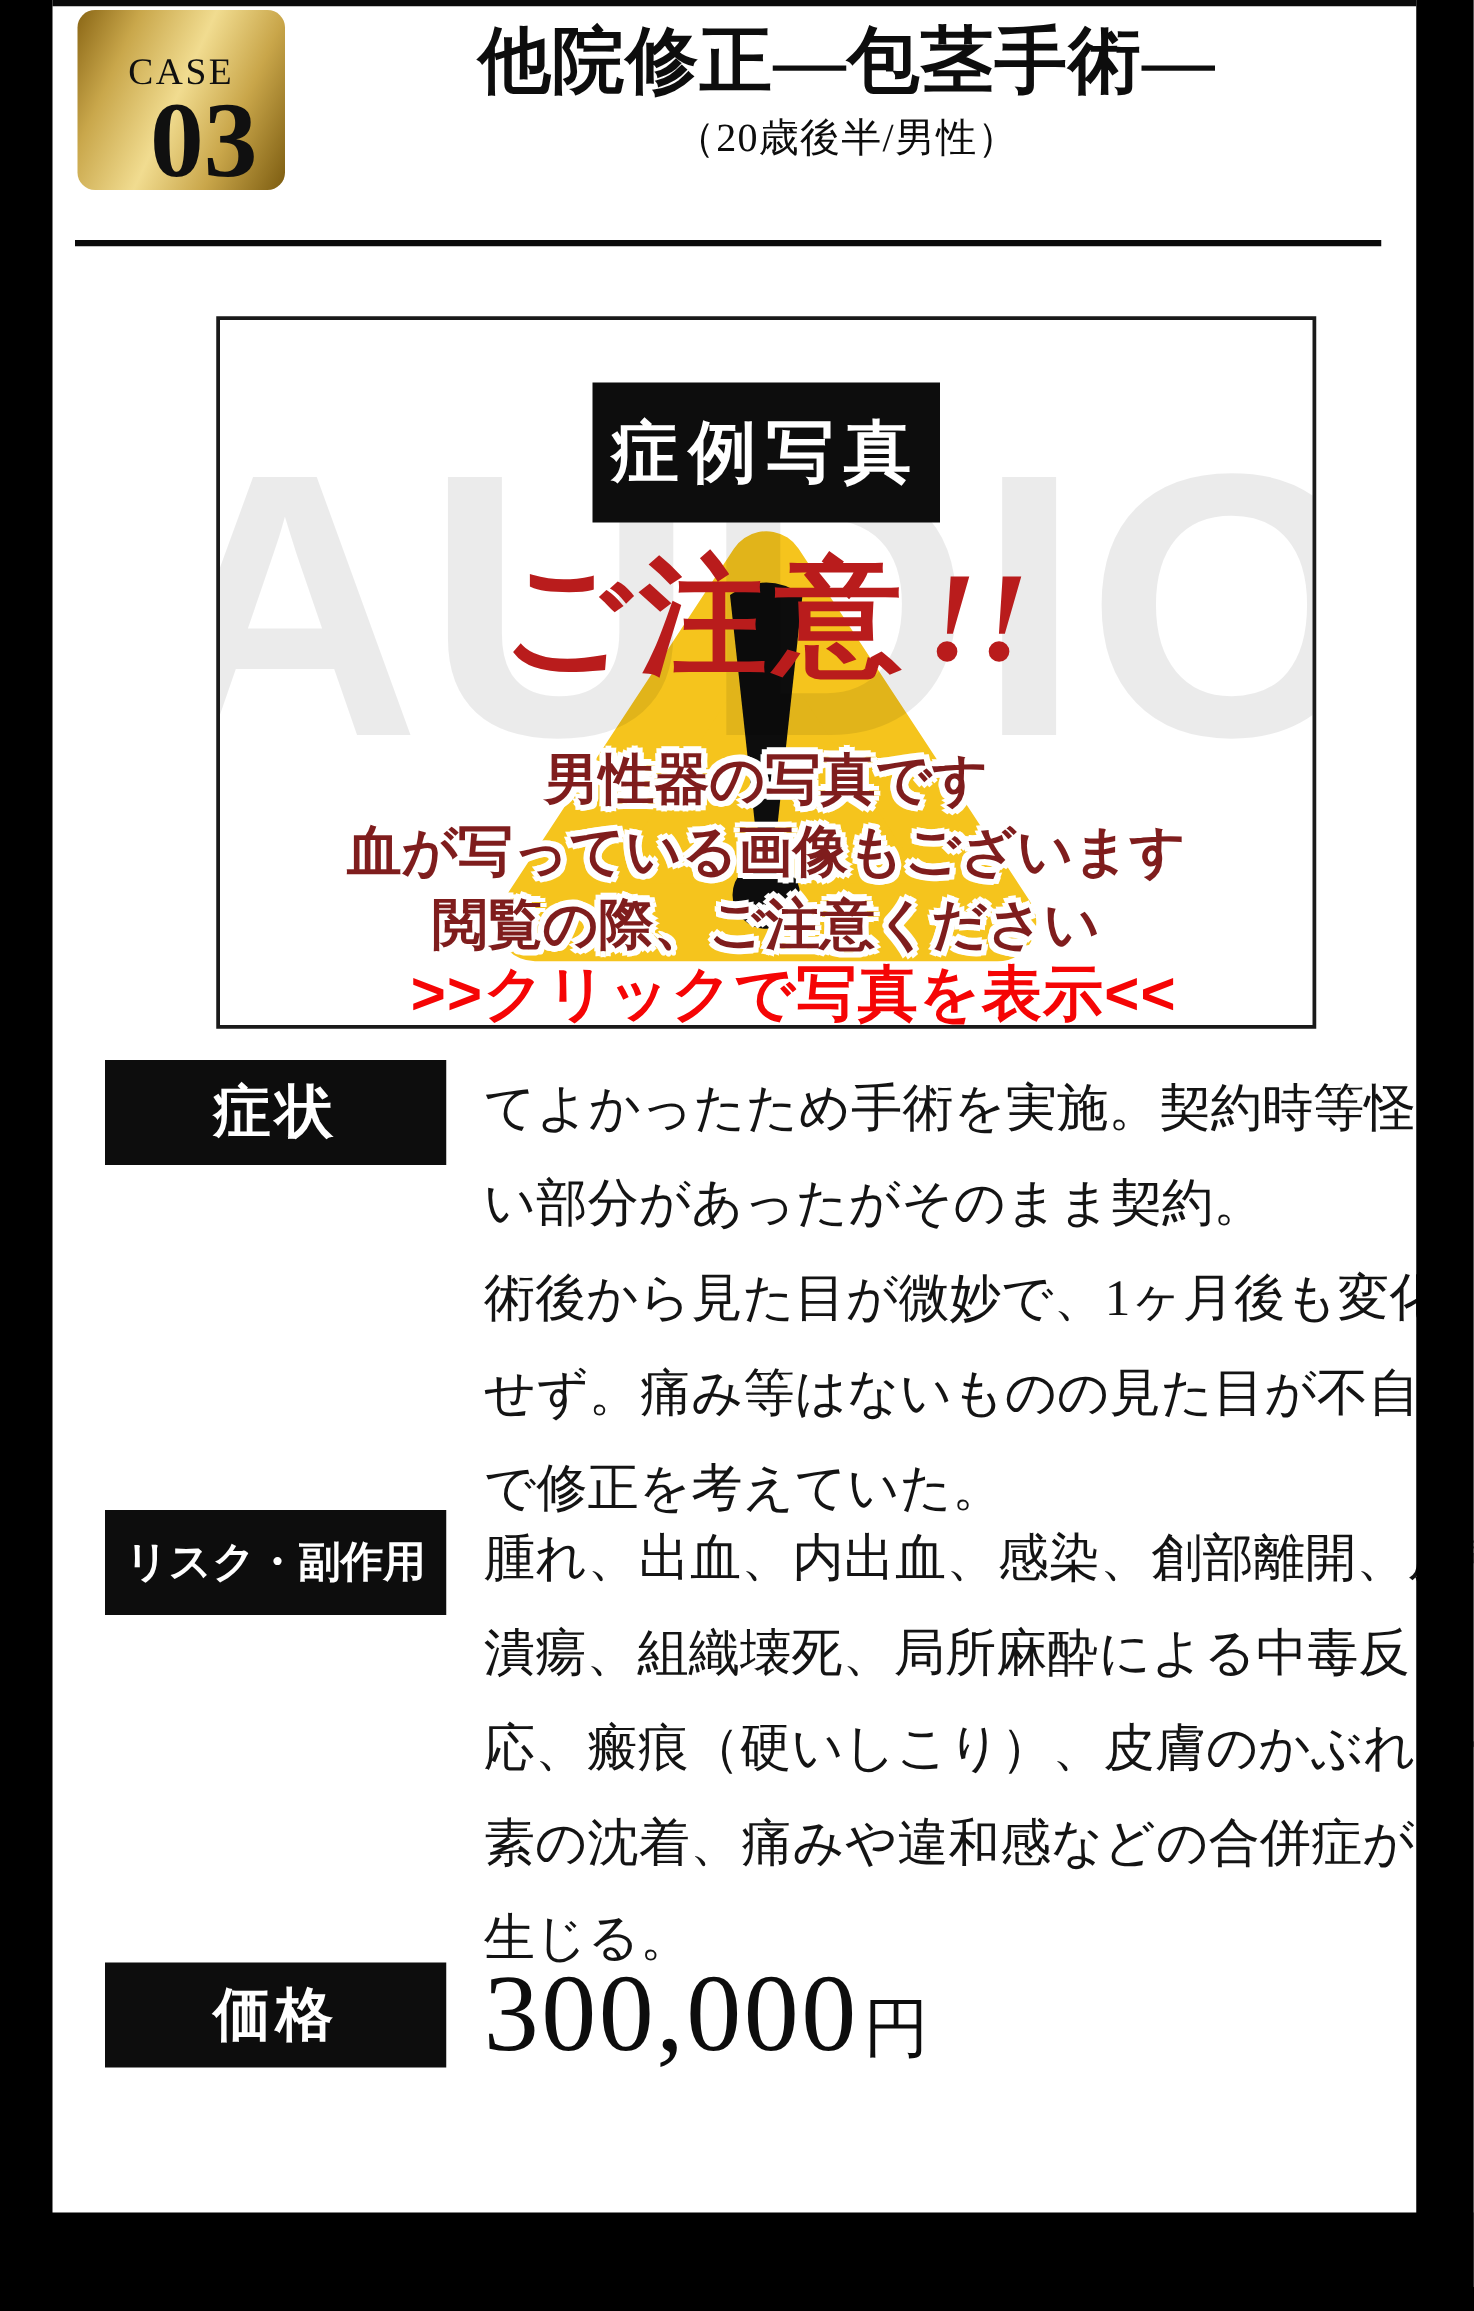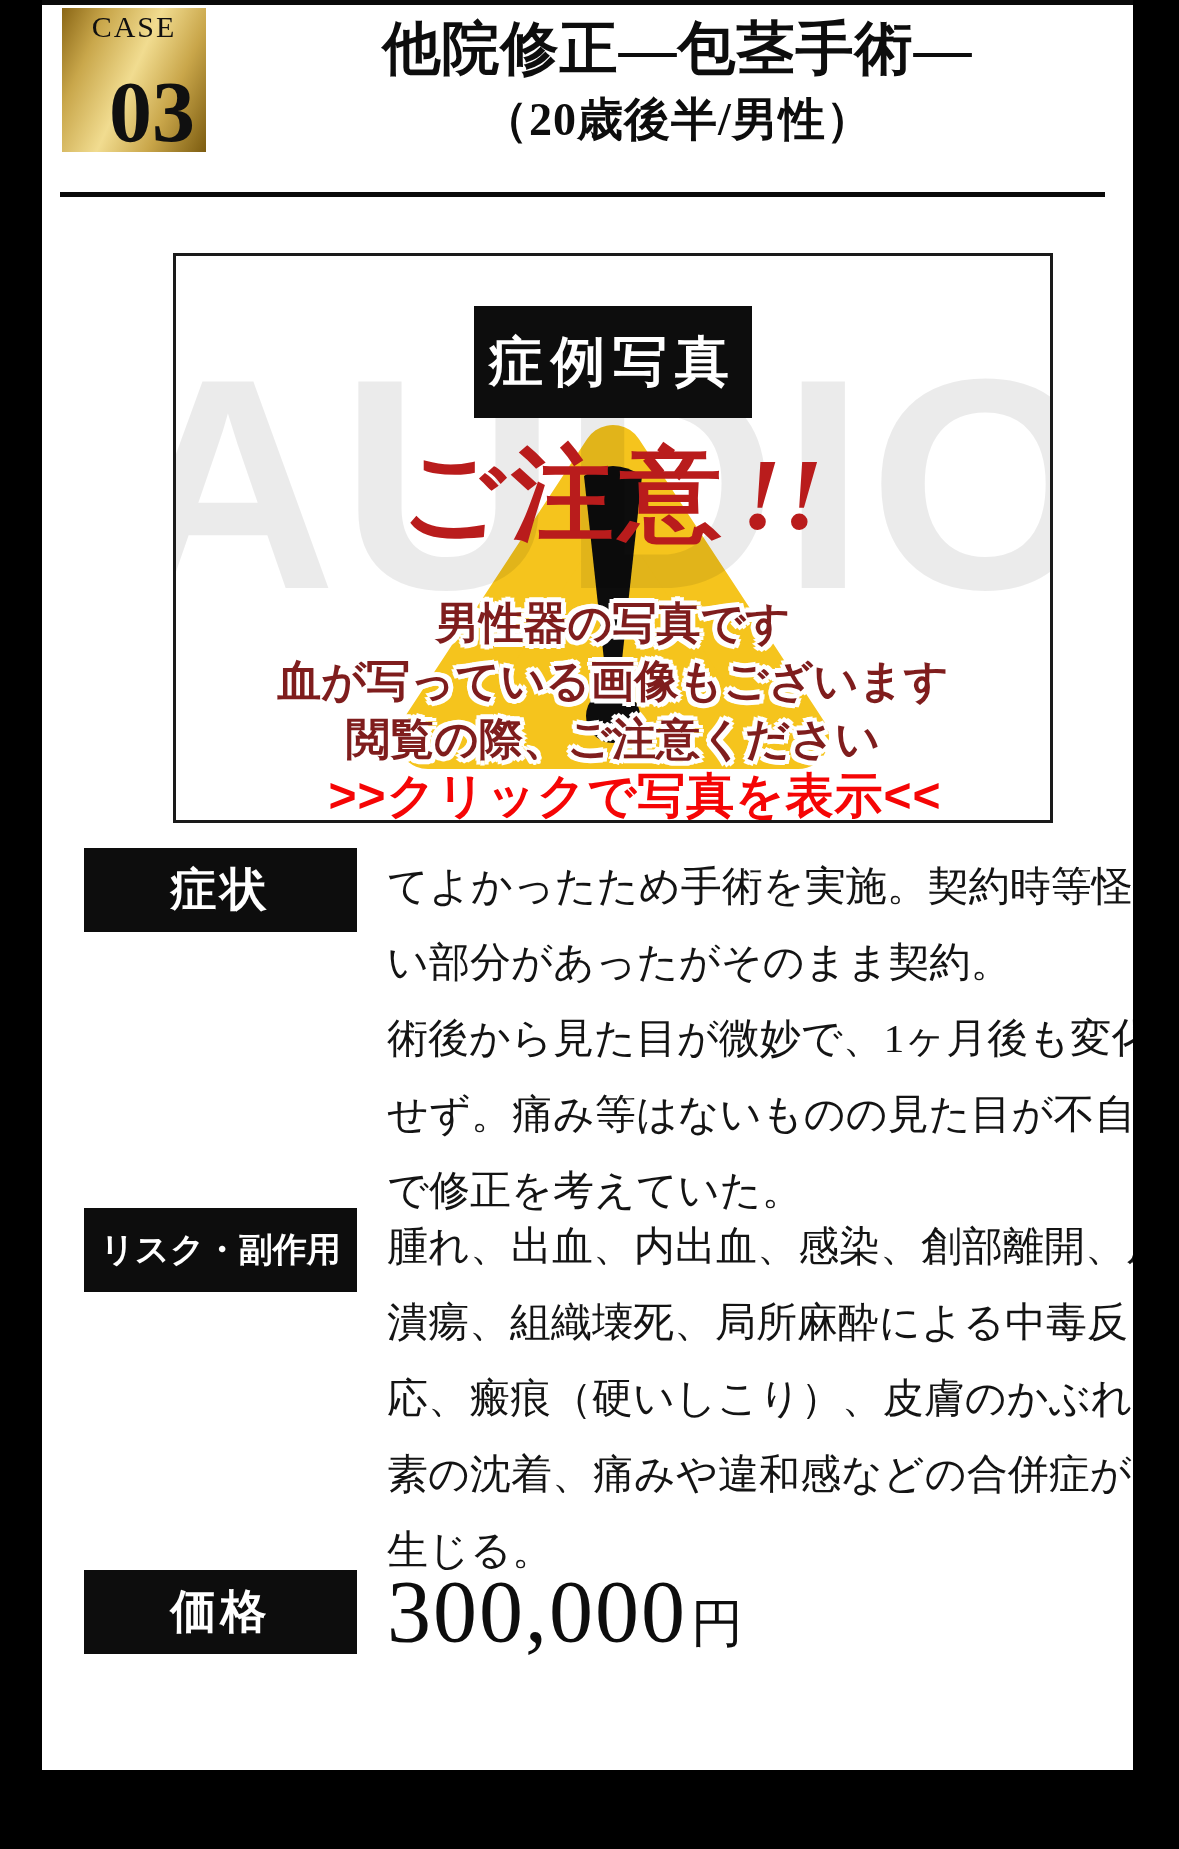--- a/index.html
+++ b/index.html
@@ -7,28 +7,28 @@
         font-family:"Liberation Serif","DejaVu Serif",serif;}
   .side-bar{position:absolute;top:0;bottom:0;background:#000;z-index:5;}
   .side-bar.left{left:0;width:42px;}
   .side-bar.right{right:0;width:46px;}
   .bottom-band{position:absolute;left:0;right:0;bottom:0;height:79px;background:#000;z-index:6;}
   .main{position:absolute;left:42px;right:46px;top:0;bottom:79px;background:#fff;}
   .top-line{position:absolute;top:0;left:0;right:0;height:5px;background:#0a0a0a;}
 
   
   header{position:relative;height:200px;}
-  .badge{position:absolute;left:20px;top:8px;width:144px;height:144px;
+  .badge{position:absolute;left:20px;top:8px;width:166px;height:144px;
          background:linear-gradient(115deg,#8a6615 0%,#c9a74b 22%,#f1dc90 48%,#c9a64a 72%,#7c5c10 100%);
-         display:flex;flex-direction:column;align-items:center;justify-content:space-between;color:#101010;}
+         display:flex;flex-direction:column;align-items:center;justify-content:flex-end;color:#101010;border-radius:14px;}
   .badge .case-word{font-size:30px;letter-spacing:2px;line-height:1;margin-top:4px;}
   .badge .case-num{font-size:86px;line-height:.92;font-weight:bold;margin-left:36px;}
   .titles{position:absolute;left:180px;right:0;top:16px;text-align:center;color:#0d0d0d;}
   .titles h1{margin:0;font-size:58px;line-height:1.15;font-weight:bold;letter-spacing:1px;}
-  .titles h2{margin:6px 0 5px 0;font-size:46px;font-weight:bold;letter-spacing:1px;}
+  .titles h2{margin:6px 0 5px 0;font-size:32px;font-weight:normal;letter-spacing:1px;}
   .rule{position:absolute;top:192px;left:18px;right:28px;height:5px;background:#0a0a0a;}
 
   
   .warning-box{position:absolute;top:253px;left:131px;width:874px;height:564px;background:#fff;
                border:3px solid #1a1a1a;overflow:hidden;cursor:pointer;}
   .watermark{position:absolute;top:78px;left:50%;transform:translateX(-50%);
              font-family:"Liberation Sans","DejaVu Sans",sans-serif;font-weight:bold;
              font-size:300px;line-height:1;letter-spacing:4px;color:rgba(0,0,0,0.08);
              white-space:nowrap;z-index:2;text-align:center;}
   .tri-svg{position:absolute;top:152px;left:50%;transform:translateX(-50%);z-index:1;}

